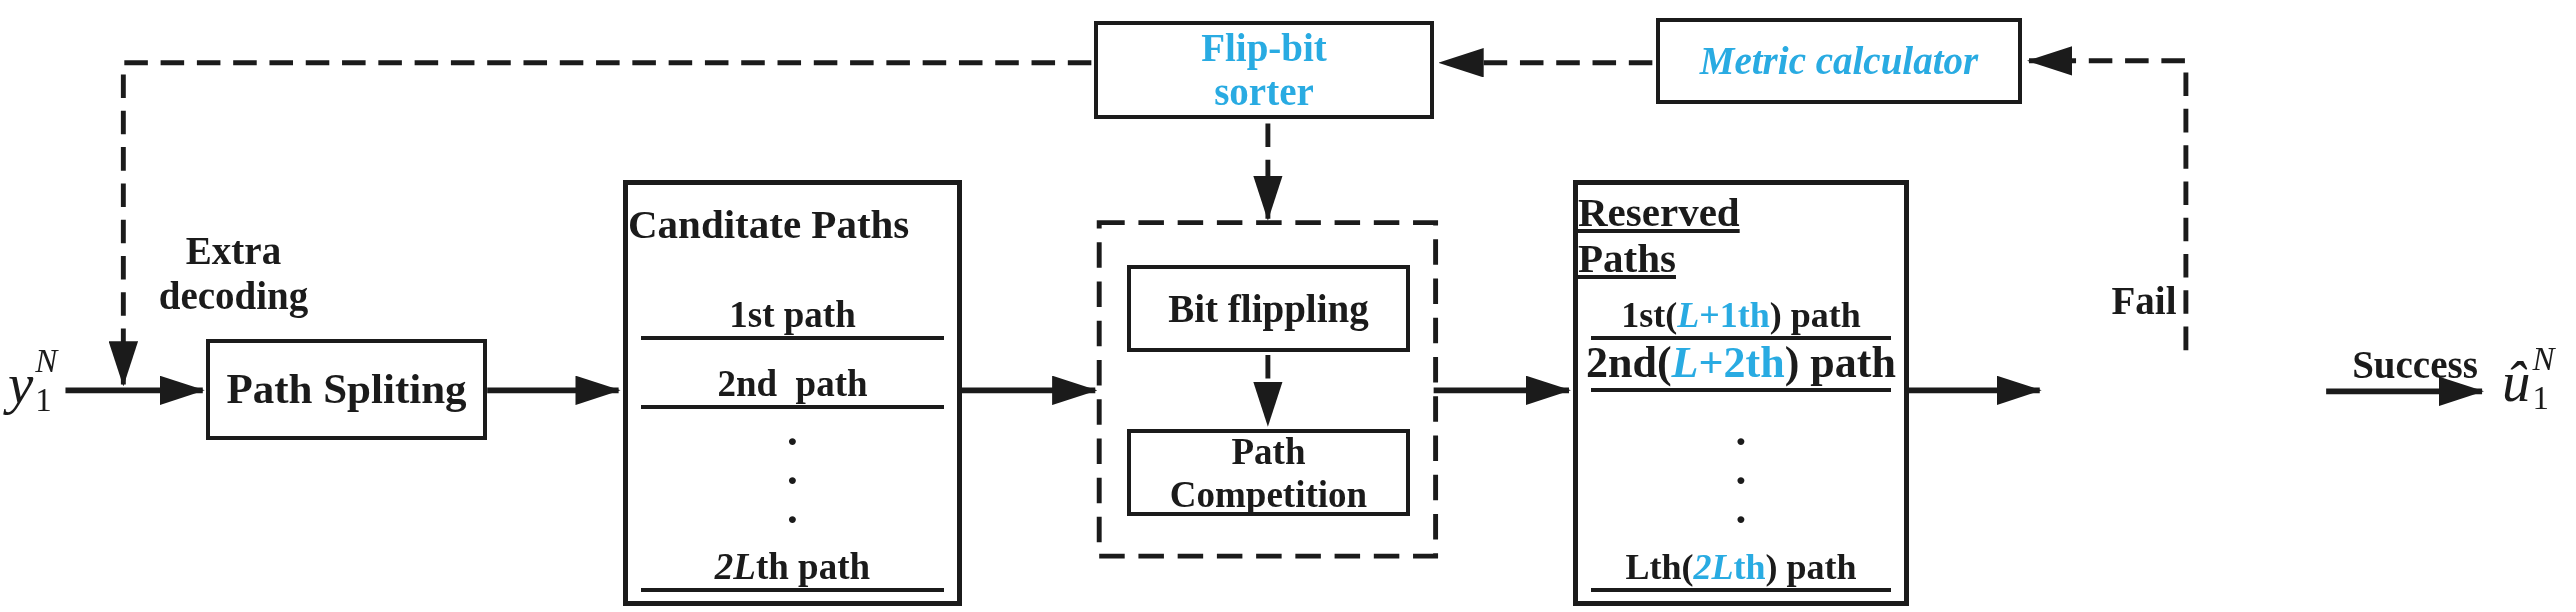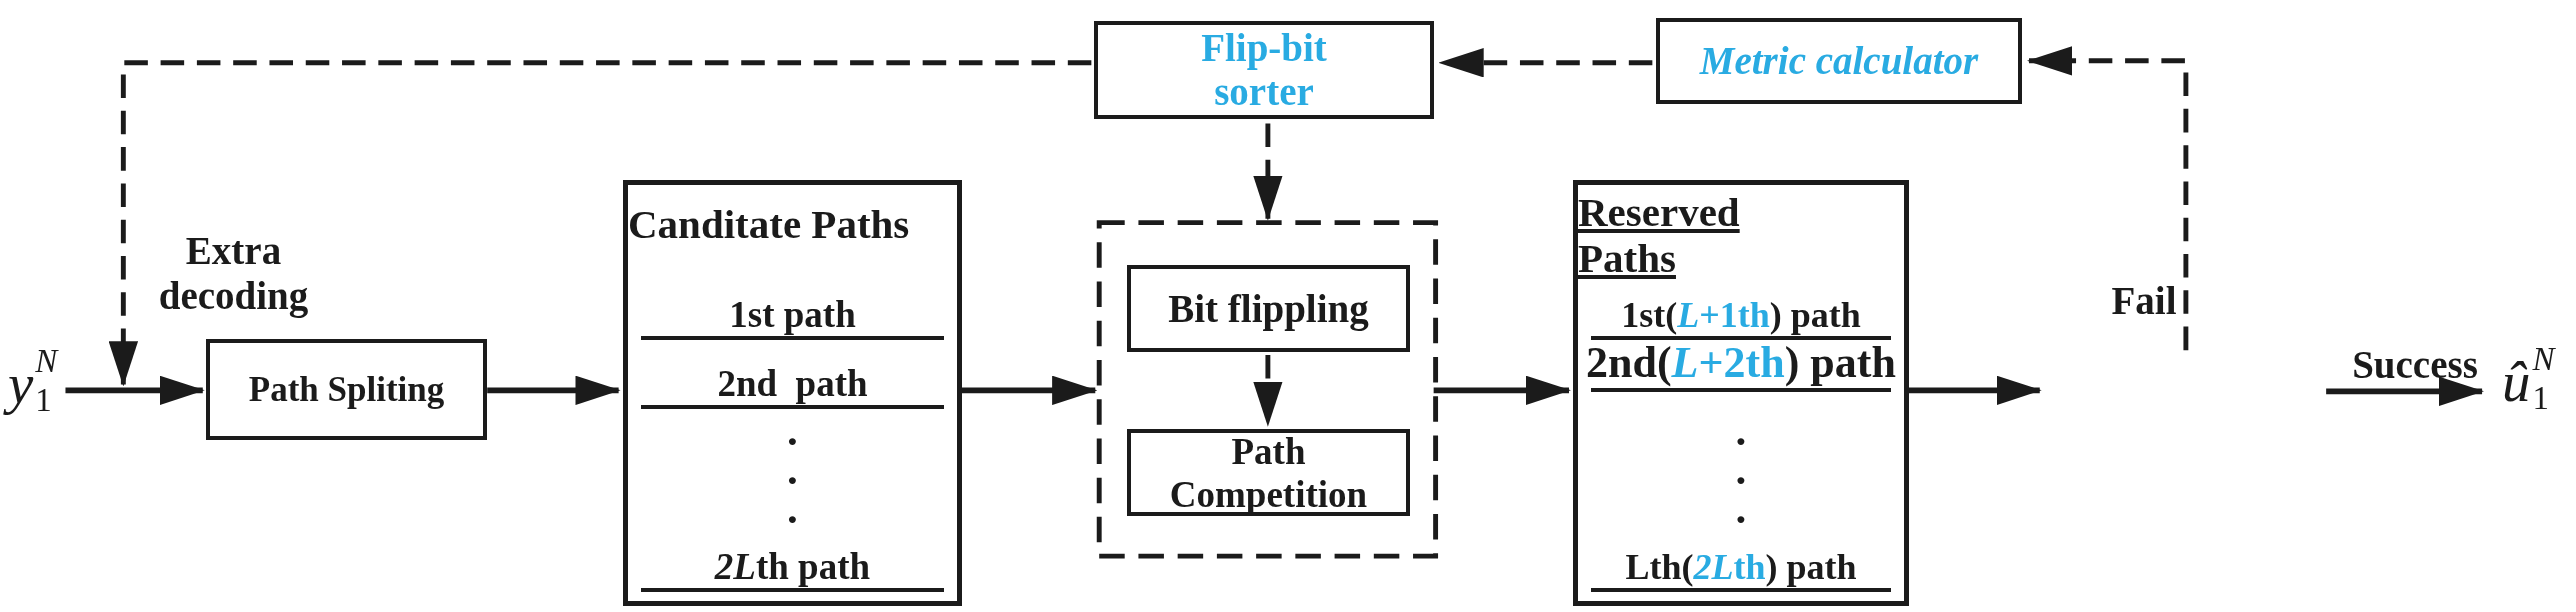--- a/index.html
+++ b/index.html
@@ -71,21 +71,21 @@
     <path d="M1292,362 V433" stroke="#1b1b1b" stroke-width="5" fill="none" stroke-dasharray="24 13" marker-end="url(#arr)"></path>
 
     <rect x="1120" y="227" width="343" height="340" fill="none" stroke="#1b1b1b" stroke-width="5" stroke-dasharray="26 14"></rect>
   </svg>
 
   <div class="box cyan pre" style="left:1094px;top:20.6px;width:332px;height:90px;font-size:39px;">Flip-bit
 sorter</div>
 
   <div class="box cyan" style="left:1656px;top:17.7px;width:358px;height:78px;font-size:39px;font-style:italic;">Metric calculator</div>
 
-  <div class="box" style="left:206px;top:339px;width:273px;height:93px;font-size:35px;">Path Spliting</div>
+  <div class="box" style="left:206px;top:339px;width:273px;height:93px;font-size:43px;">Path Spliting</div>
 
   <div class="box" style="left:1127px;top:265px;width:275px;height:79px;font-size:39px;z-index:3;">Bit flippling</div>
 
   <div class="box pre" style="left:1127px;top:429px;width:275px;height:79px;font-size:37px;line-height:43px;z-index:3;">Path
 Competition</div>
 
 
   <div class="listbox" style="left:623px;top:180px;width:329px;height:416px;">
     <div class="list-title" style="top:15.7px;">Canditate Paths</div>
     <div class="lrow" style="top:92px;height:59px;">

